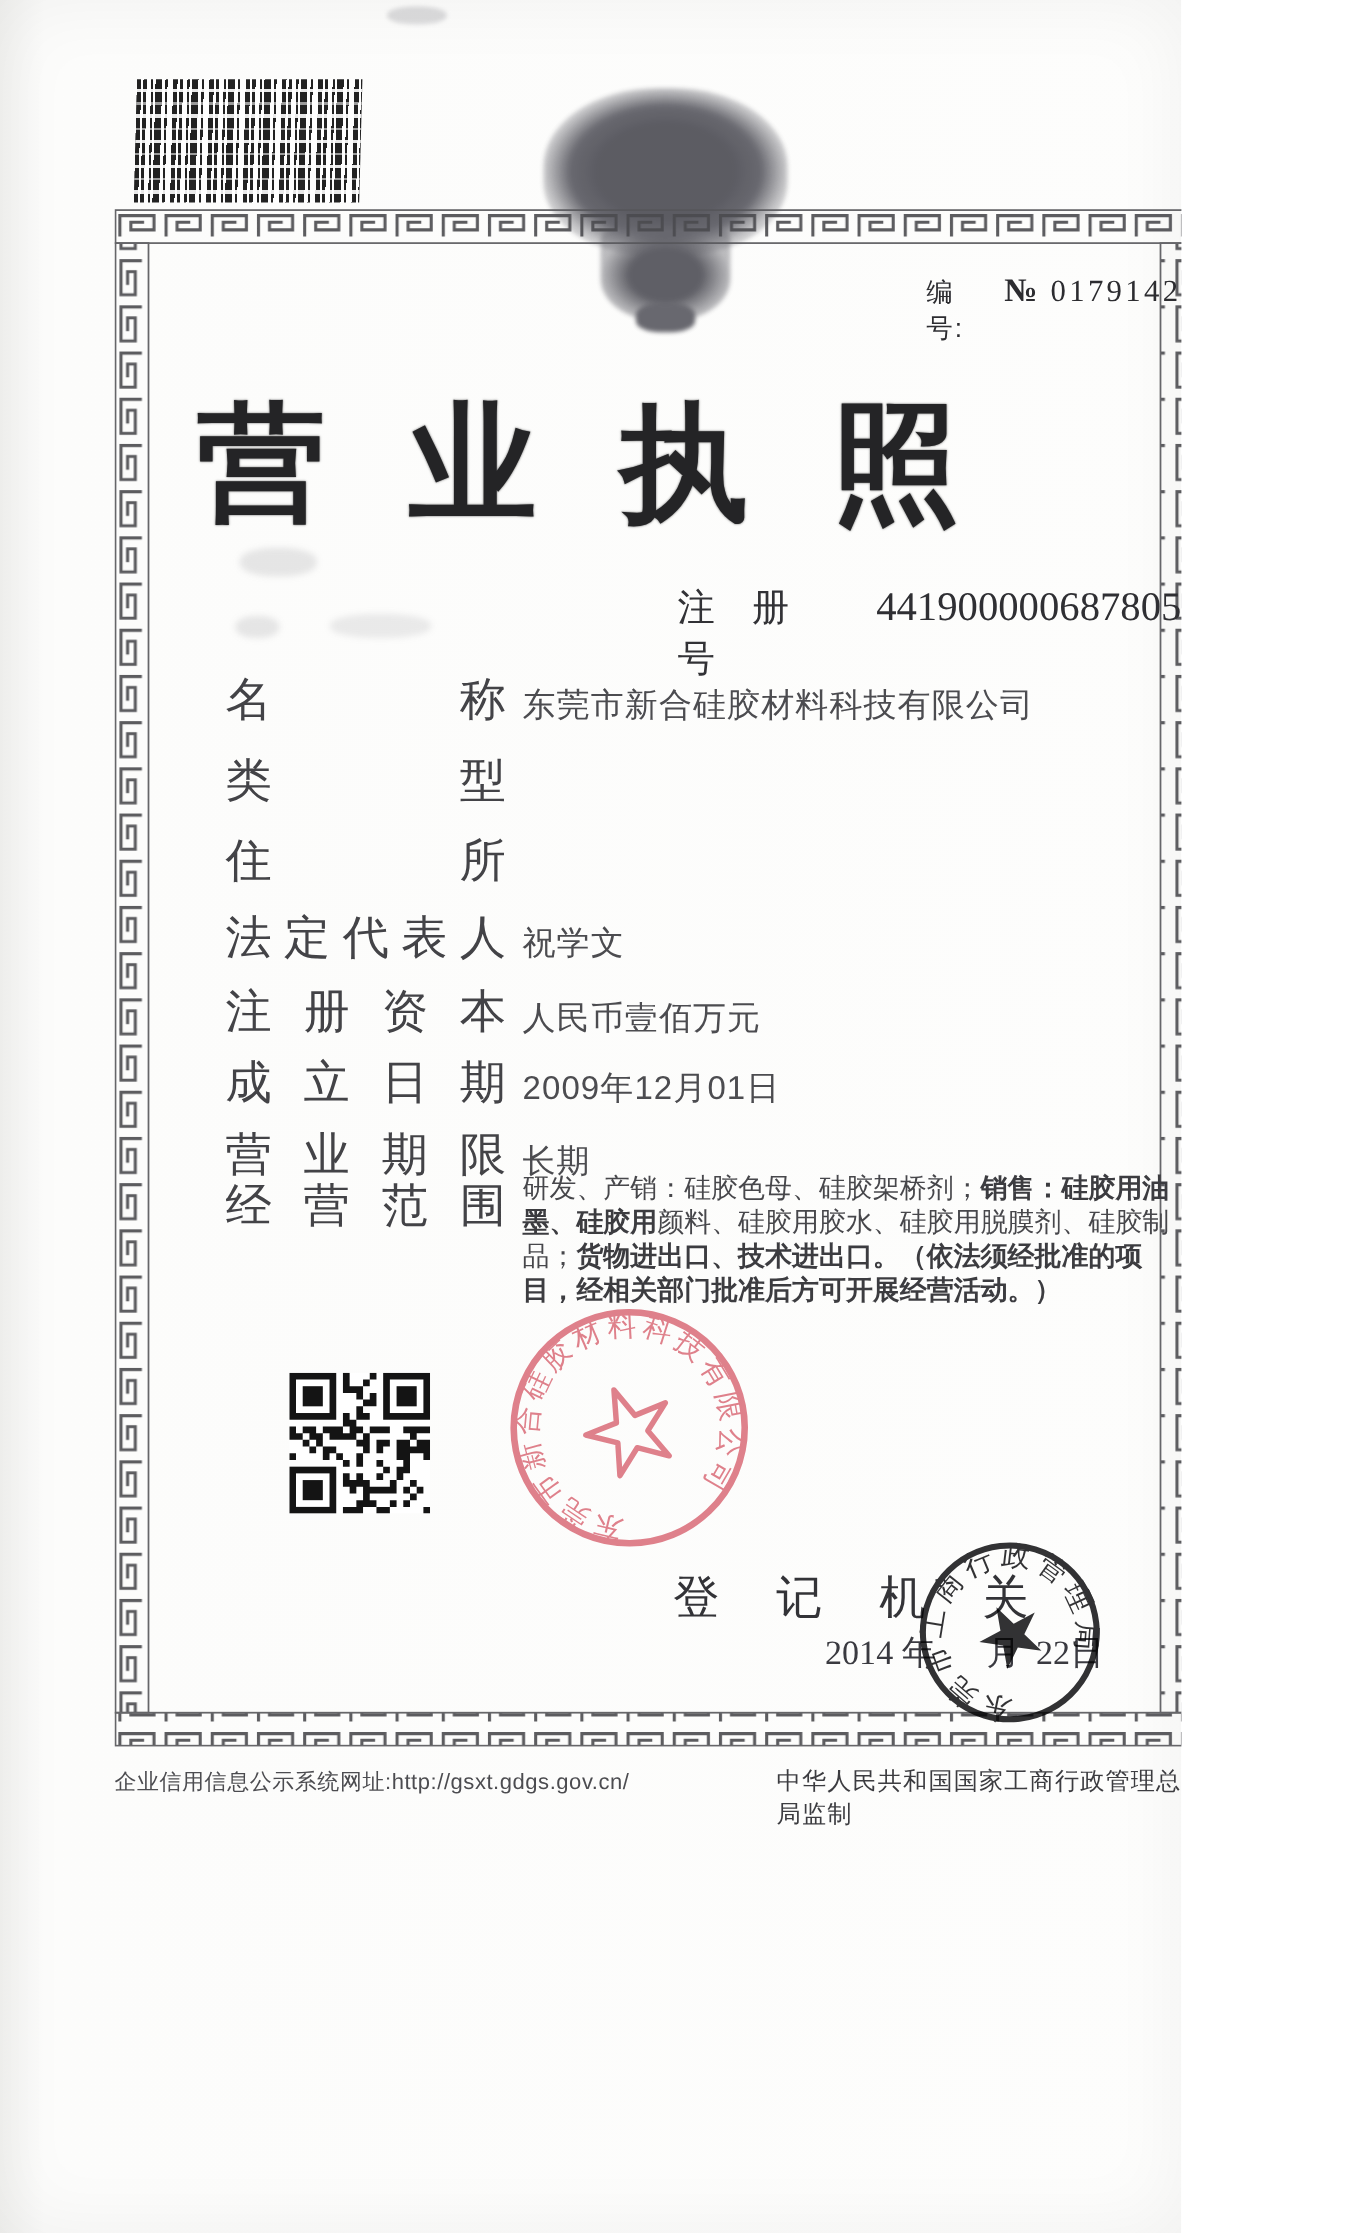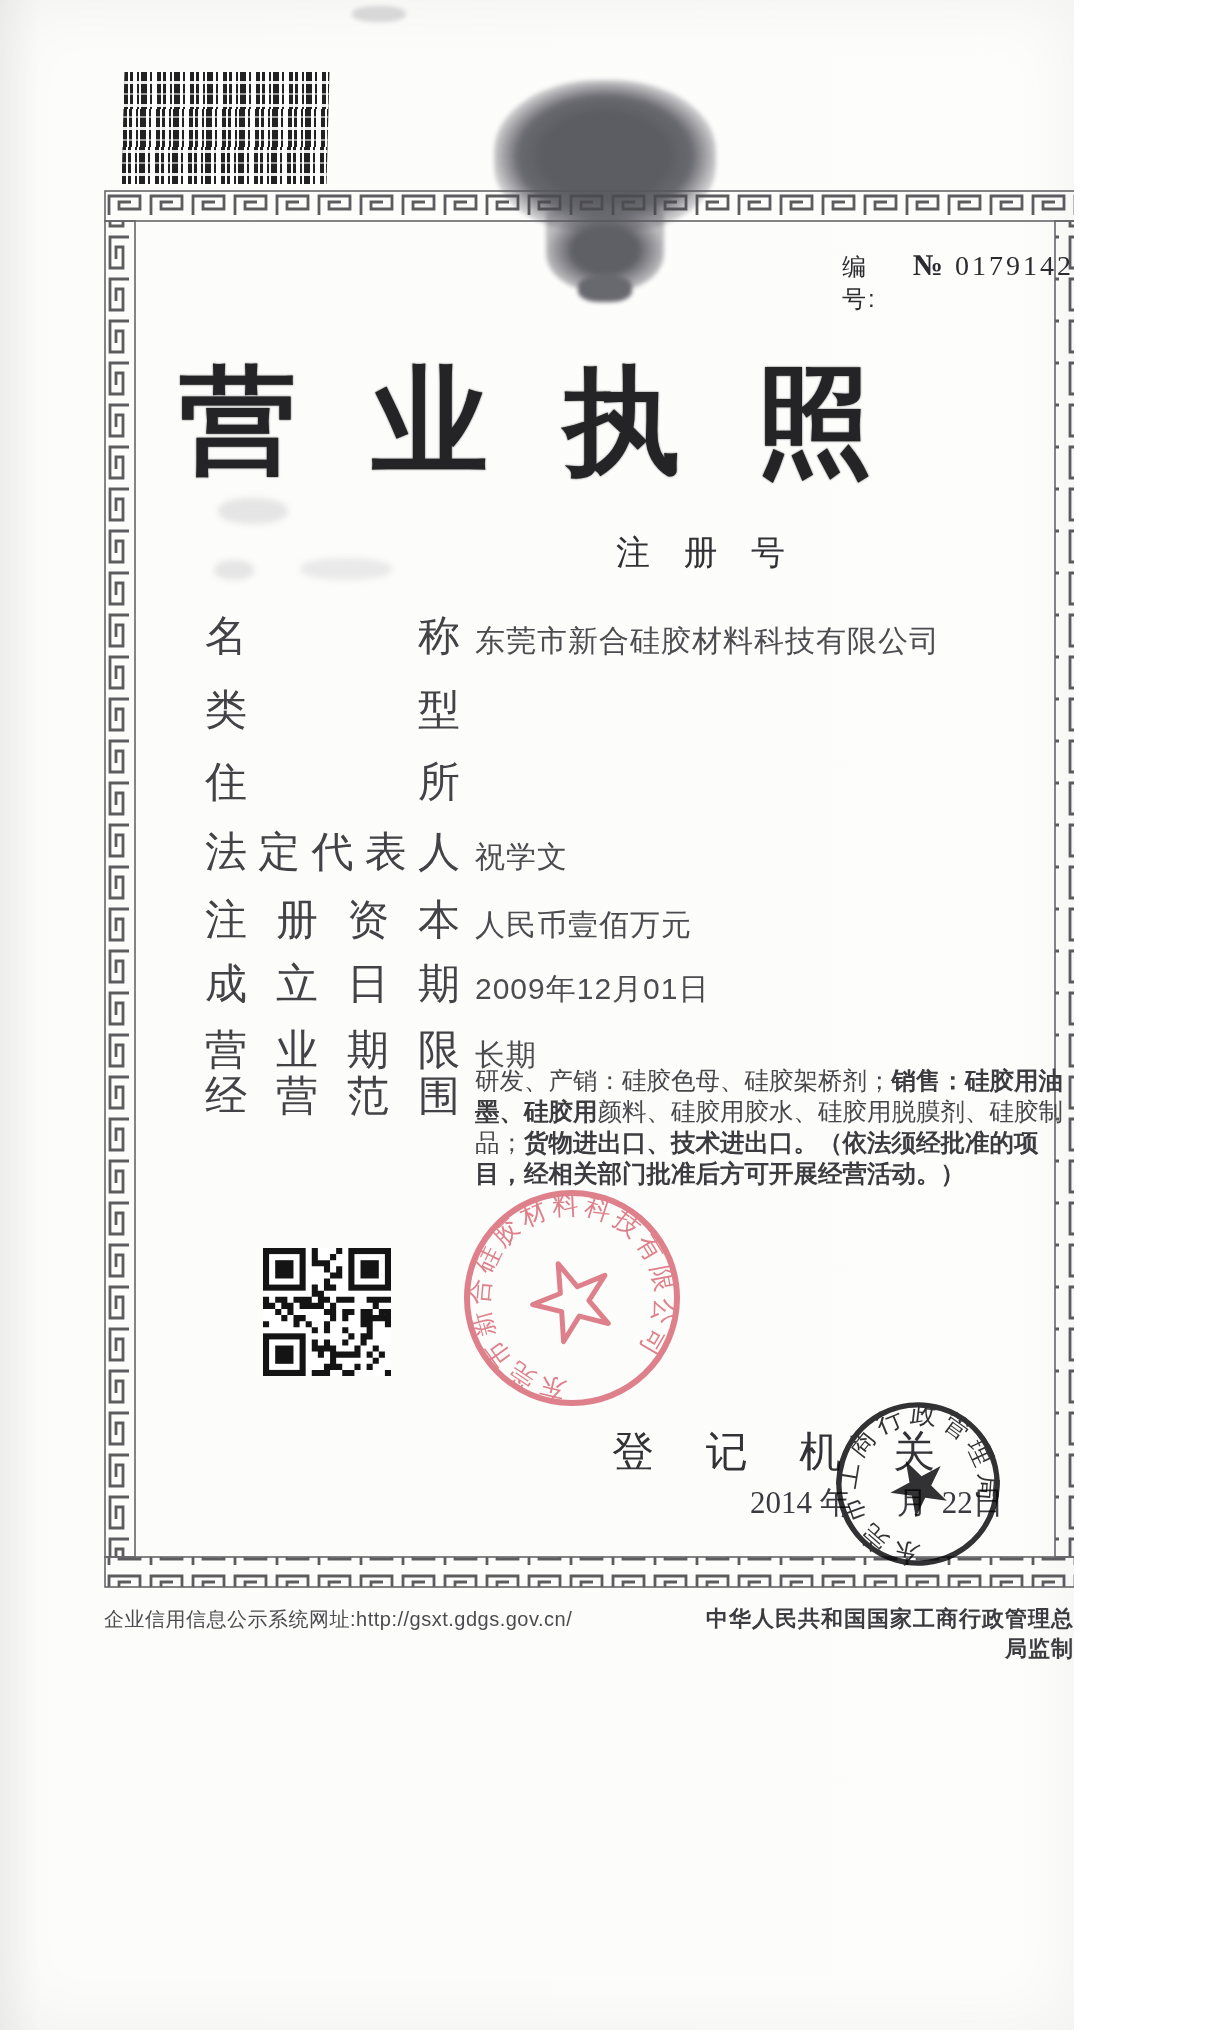--- a/index.html
+++ b/index.html
@@ -38,21 +38,21 @@
     text-align:justify;text-align-last:justify;flex:0 0 255px;}
   .f-value{margin-left:15px;padding-top:9px;font-size:30px;letter-spacing:1px;color:#4c4c50;white-space:nowrap;}
   .r0{top:612px}.r1{top:686px}.r2{top:758px}.r3{top:828px}.r4{top:896px}.r5{top:960px}.r6{top:1026px}.r7{top:1072px}
   .scope{margin-left:15px;margin-top:-7px;width:594px;font-size:24.5px;line-height:31px;color:#47474b;white-space:normal;letter-spacing:0;}
   .scope .b{font-weight:bold;color:#3c3c40;}
   .issuer-label{left:612px;top:1424px;font-size:42px;letter-spacing:20px;font-weight:500;color:#333337;}
   .issue-date{left:750px;top:1482px;font-family:Liberation Serif, serif;font-size:31px;color:#3a3a40;display:flex;align-items:flex-end;}
   .issue-date .m{margin-left:46px;}
   .issue-date .d{margin-left:14px;}
   .footer-left{left:104px;top:1606px;font-size:20px;color:#4c4c50;letter-spacing:.5px;}
-  .footer-right{left:706px;top:1604px;font-size:22px;font-weight:700;color:#3c3c40;letter-spacing:1px;text-align:right;}
+  .footer-right{left:706px;top:1604px;font-size:22px;font-weight:400;color:#3c3c40;letter-spacing:1px;}
   
   .qr{left:263px;top:1248px;}
   .company-seal{left:456px;top:1182px;mix-blend-mode:multiply;}
   .registrar-seal{left:830px;top:1396px;mix-blend-mode:multiply;}
   
   .smudge{position:absolute;background:rgba(110,110,118,.16);filter:blur(3px);border-radius:45%;}
   .s1{left:218px;top:498px;width:70px;height:26px;}
   .s2{left:300px;top:558px;width:92px;height:22px;background:rgba(110,110,118,.13);}
   .s3{left:214px;top:560px;width:40px;height:20px;}
   .s4{left:352px;top:6px;width:54px;height:16px;background:rgba(100,100,108,.22);filter:blur(2px);}
@@ -88,20 +88,21 @@
   <div class="abs serial">
     <span class="lbl">编号:</span>
     <span class="no">№</span>
     <span class="num">0179142</span>
   </div>
 
   <div class="abs title">营 业 执 照</div>
 
   <div class="abs regline">
     <span class="lbl">注 册 号</span>
+    <span class="val">441900000687805</span>
   </div>
 
   <div class="row r0">
     <span class="f-label">名称</span>
     <span class="f-value">东莞市新合硅胶材料科技有限公司</span>
   </div>
   <div class="row r1">
     <span class="f-label">类型</span>
   </div>
   <div class="row r2">

